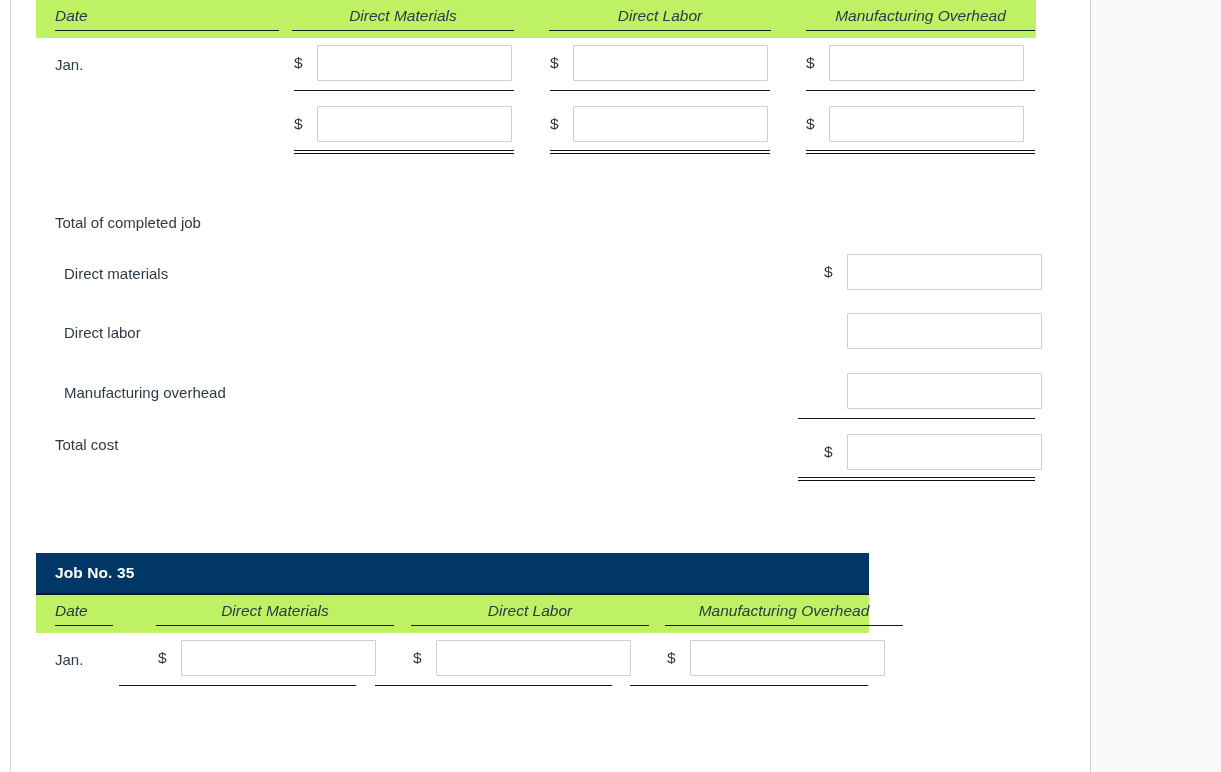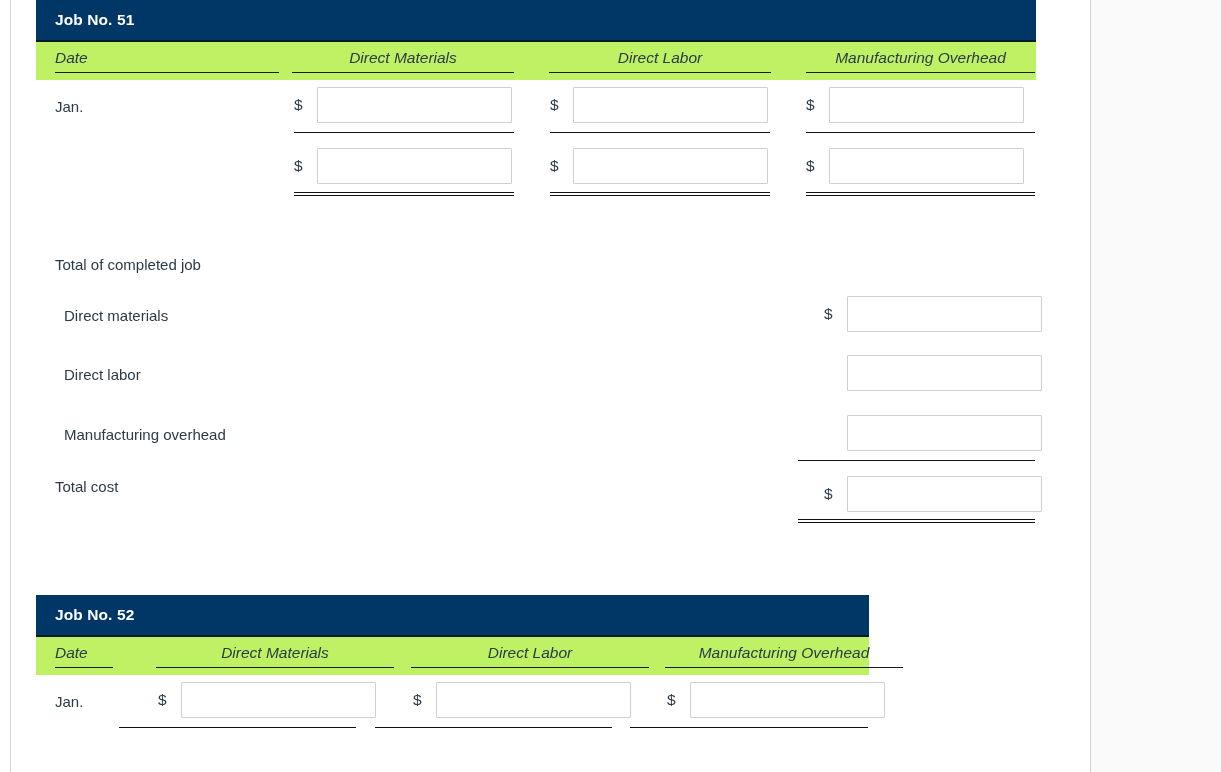--- a/index.html
+++ b/index.html
@@ -148,23 +148,20 @@
 <div id="page">
 
   <div class="frame-line-left"></div>
   <div class="frame-line-right"></div>
   <div class="gutter-right"></div>
 
   <div class="content">
 
     <div class="job-card" style="width:1000px;">
 
-      <div class="job-title-bar">
-        <span class="job-title">Job No. 51</span>
-      </div>
 
       <div class="col-head-band">
         <div class="headcell left" style="left:19px; width:224px;">Date</div>
         <div class="headcell" style="left:256px; width:222px;">Direct Materials</div>
         <div class="headcell" style="left:513px; width:222px;">Direct Labor</div>
         <div class="headcell" style="left:770px; width:229px;">Manufacturing Overhead</div>
       </div>
 
       <div class="job-body" style="height:515px;">
 
@@ -234,21 +231,21 @@
           <input class="cellinput" type="text" style="width: 195px; margin-left: 14px;" placeholder="">
         </div>
         <div class="rule-double" style="left:762px; top:439px; width:237px;"></div>
 
       </div>
     </div>
 
     <div class="job-card" style="width:833px;">
 
       <div class="job-title-bar">
-        <span class="job-title">Job No. 52</span>
+        <span class="job-title">Job No. 35</span>
       </div>
 
       <div class="col-head-band">
         <div class="headcell left" style="left:19px; width:58px;">Date</div>
         <div class="headcell" style="left:120px; width:238px;">Direct Materials</div>
         <div class="headcell" style="left:375px; width:238px;">Direct Labor</div>
         <div class="headcell" style="left:629px; width:238px;">Manufacturing Overhead</div>
       </div>
 
       <div class="job-body" style="height:90px;">

